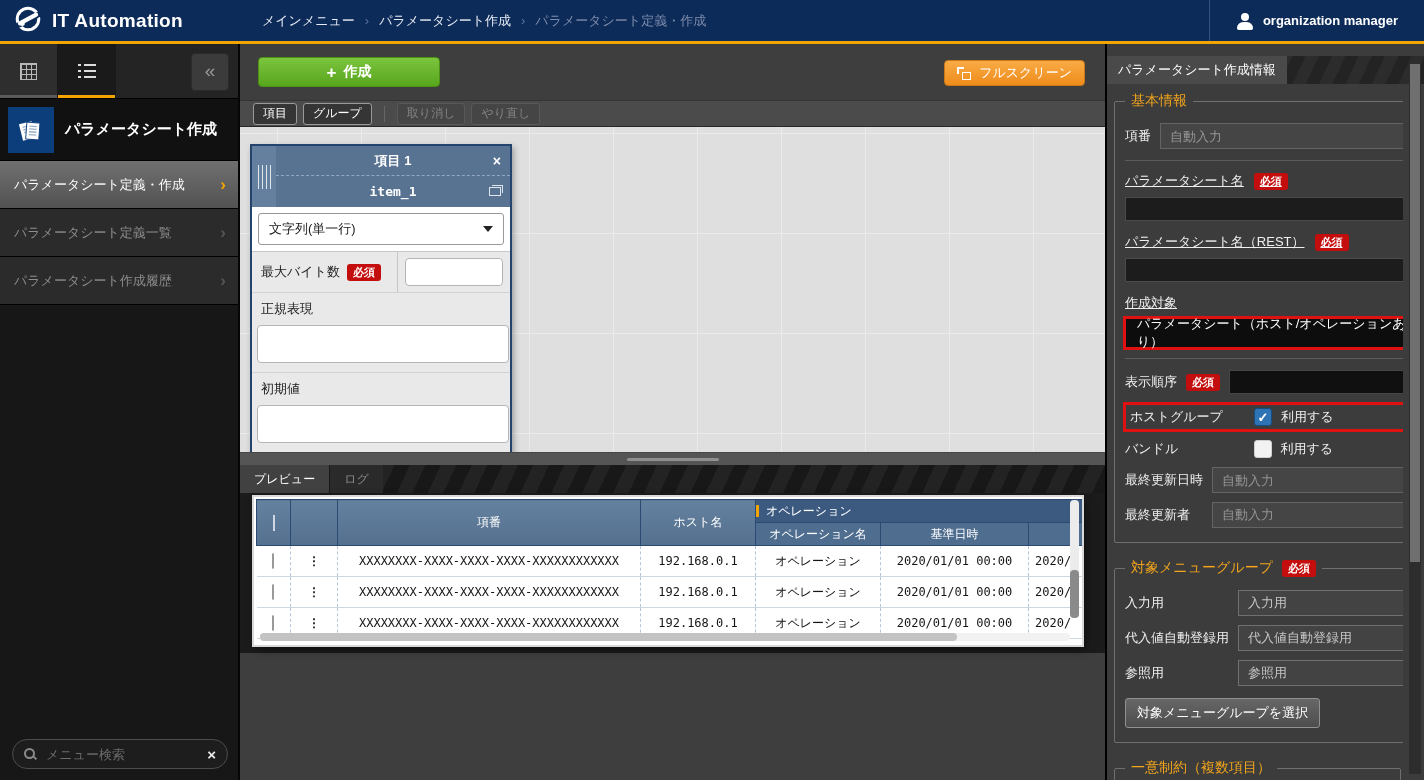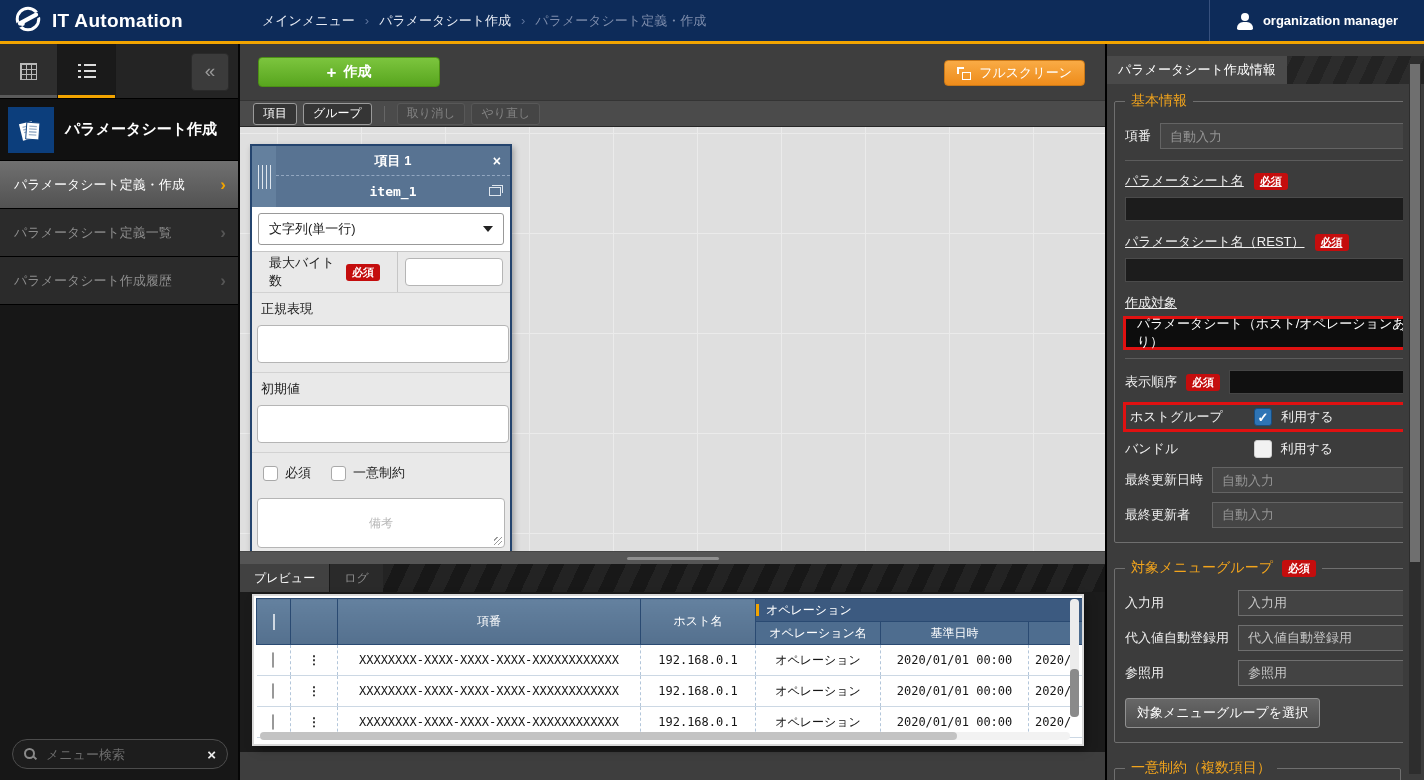--- a/index.html
+++ b/index.html
@@ -66,21 +66,21 @@
   .fs-ico{position:relative;width:14px;height:13px;display:inline-block;}
   .fs-ico::before{content:'';position:absolute;left:0;top:0;width:5px;height:5px;border-left:2px solid #fff;border-top:2px solid #fff;}
   .fs-ico::after{content:'';position:absolute;right:0;bottom:0;width:7px;height:6px;border:1px solid #fff;}
   .main-toolbar{height:27px;background:#4b4b4b;border-top:1px solid #343434;border-bottom:1px solid #272727;
                 display:flex;align-items:center;padding-left:13px;gap:6px;box-sizing:border-box;}
   .tb-btn{height:20px;padding:0 9px;font-size:12px;border-radius:3px;display:flex;align-items:center;cursor:pointer;}
   .tb-btn.on{background:#353535;border:1px solid #9a9a9a;color:#fff;}
   .tb-btn.off{background:#454545;border:1px solid #585858;color:#828282;cursor:default;}
   .tb-sep{width:1px;height:16px;background:#666;margin:0 6px;}
 
-  .canvas{position:relative;height:424px;background:#dfdfdf;overflow:hidden;
+  .canvas{position:relative;height:325px;background:#dfdfdf;overflow:hidden;
           background-image:linear-gradient(to right,#ebebeb 1px,transparent 1px),linear-gradient(to bottom,#ebebeb 1px,transparent 1px);
           background-size:84px 100px;background-position:37px 6px;}
 
   
   .ip{position:absolute;left:10px;top:17px;width:262px;background:#fff;border:2px solid #24446e;box-sizing:border-box;
       box-shadow:2px 3px 6px rgba(0,0,0,.3);}
   .ip-head{background:#587392;display:flex;}
   .ip-grip{width:24px;background:#64809e;display:flex;align-items:center;justify-content:center;cursor:grab;}
   .ip-grip-lines{width:13px;height:24px;background:repeating-linear-gradient(90deg,#dfe6ee 0 1px,transparent 1px 4px);}
   .ip-head-main{flex:1;}
@@ -90,21 +90,21 @@
   .ip-head-row2{height:31px;position:relative;display:flex;align-items:center;justify-content:center;}
   .ip-name{color:#fff;font-size:13px;font-weight:bold;font-family:"DejaVu Sans Mono",monospace;}
   .pop-ico{position:absolute;right:9px;width:10px;height:7px;border:1px solid #dfe6ee;cursor:pointer;}
   .pop-ico::before{content:'';position:absolute;left:2px;top:-3px;width:10px;height:7px;border-top:1px solid #dfe6ee;border-right:1px solid #dfe6ee;}
   .ip-selrow{padding:6px;background:#fff;}
   .ip-select{height:30px;border:1px solid #999;border-radius:3px;display:flex;align-items:center;padding:0 10px;
              font-size:13px;color:#1a1a1a;position:relative;cursor:pointer;background:#fff;}
   .chev-dn{position:absolute;right:10px;width:0;height:0;border-left:5px solid transparent;border-right:5px solid transparent;border-top:6px solid #222;}
   .ip-gray{background:#e9e9e9;border-top:1px solid #c6c6c6;}
   .ip-row-bytes{display:flex;align-items:stretch;border-bottom:1px solid #d2d2d2;}
-  .ip-row-bytes .lbl{flex:1;display:flex;align-items:center;gap:7px;padding:0 17px;font-size:13px;color:#222;height:40px;}
+  .ip-row-bytes .lbl{flex:1;display:flex;align-items:center;gap:7px;padding:0 9px;font-size:13px;color:#222;height:40px;}
   .ip-row-bytes .ipt-wrap{width:112px;border-left:1px solid #c6c6c6;display:flex;align-items:center;justify-content:center;}
   .badge{background:#c40d0d;color:#fff;font-size:11px;padding:1px 6px;border-radius:3px;font-weight:bold;white-space:nowrap;}
   .ipt{background:#fff;border:1px solid #b5b5b5;border-radius:4px;height:28px;width:98px;box-sizing:border-box;}
   .ip-lbl{padding:7px 9px 4px;font-size:13px;color:#222;}
   .ip-field{margin:3px 5px 9px;height:34px;background:#fff;border:1px solid #b5b5b5;border-radius:4px;}
   .ip-sep{border-top:1px solid #d2d2d2;}
   .ip-checks{border-top:1px solid #d2d2d2;display:flex;gap:20px;padding:11px 11px;align-items:center;}
   .ck{width:15px;height:15px;background:#fff;border:1px solid #a9a9a9;border-radius:3px;display:inline-block;box-sizing:border-box;}
   .ck-lbl{font-size:13px;color:#222;display:flex;align-items:center;gap:7px;}
   .ip-ta{margin:5px;height:48px;background:#fff;border:1px solid #b5b5b5;border-radius:4px;display:flex;align-items:center;

